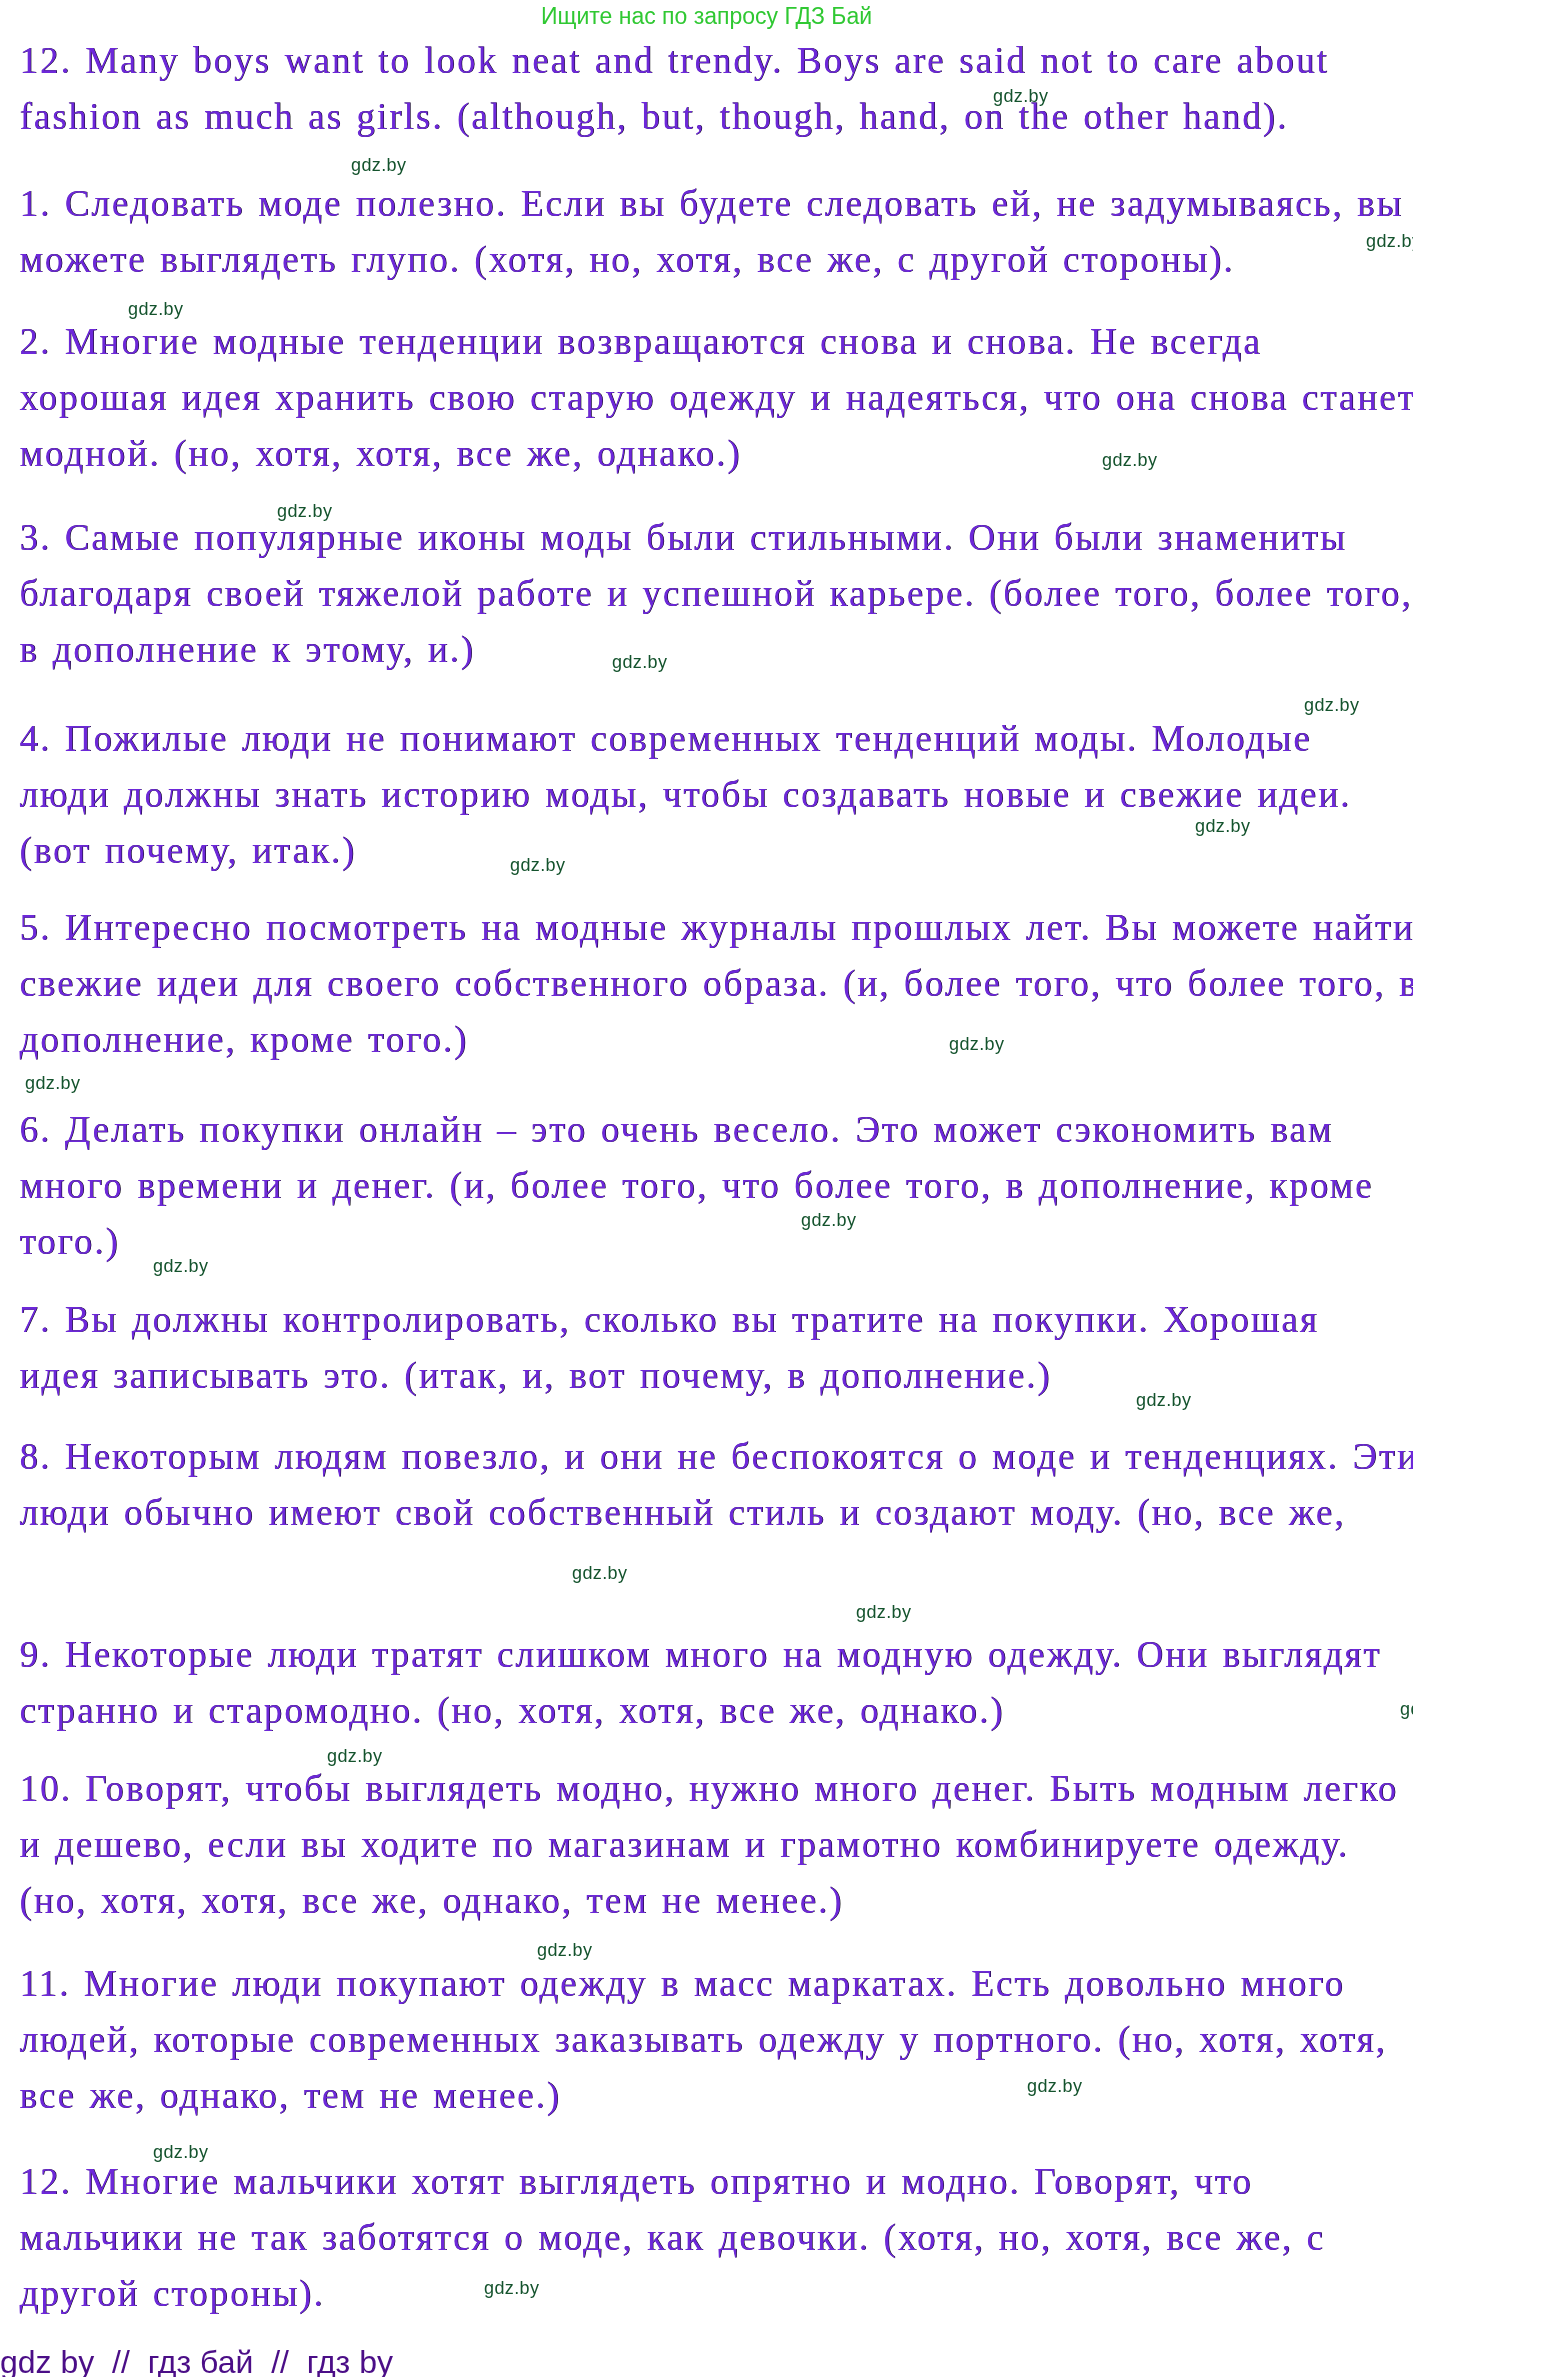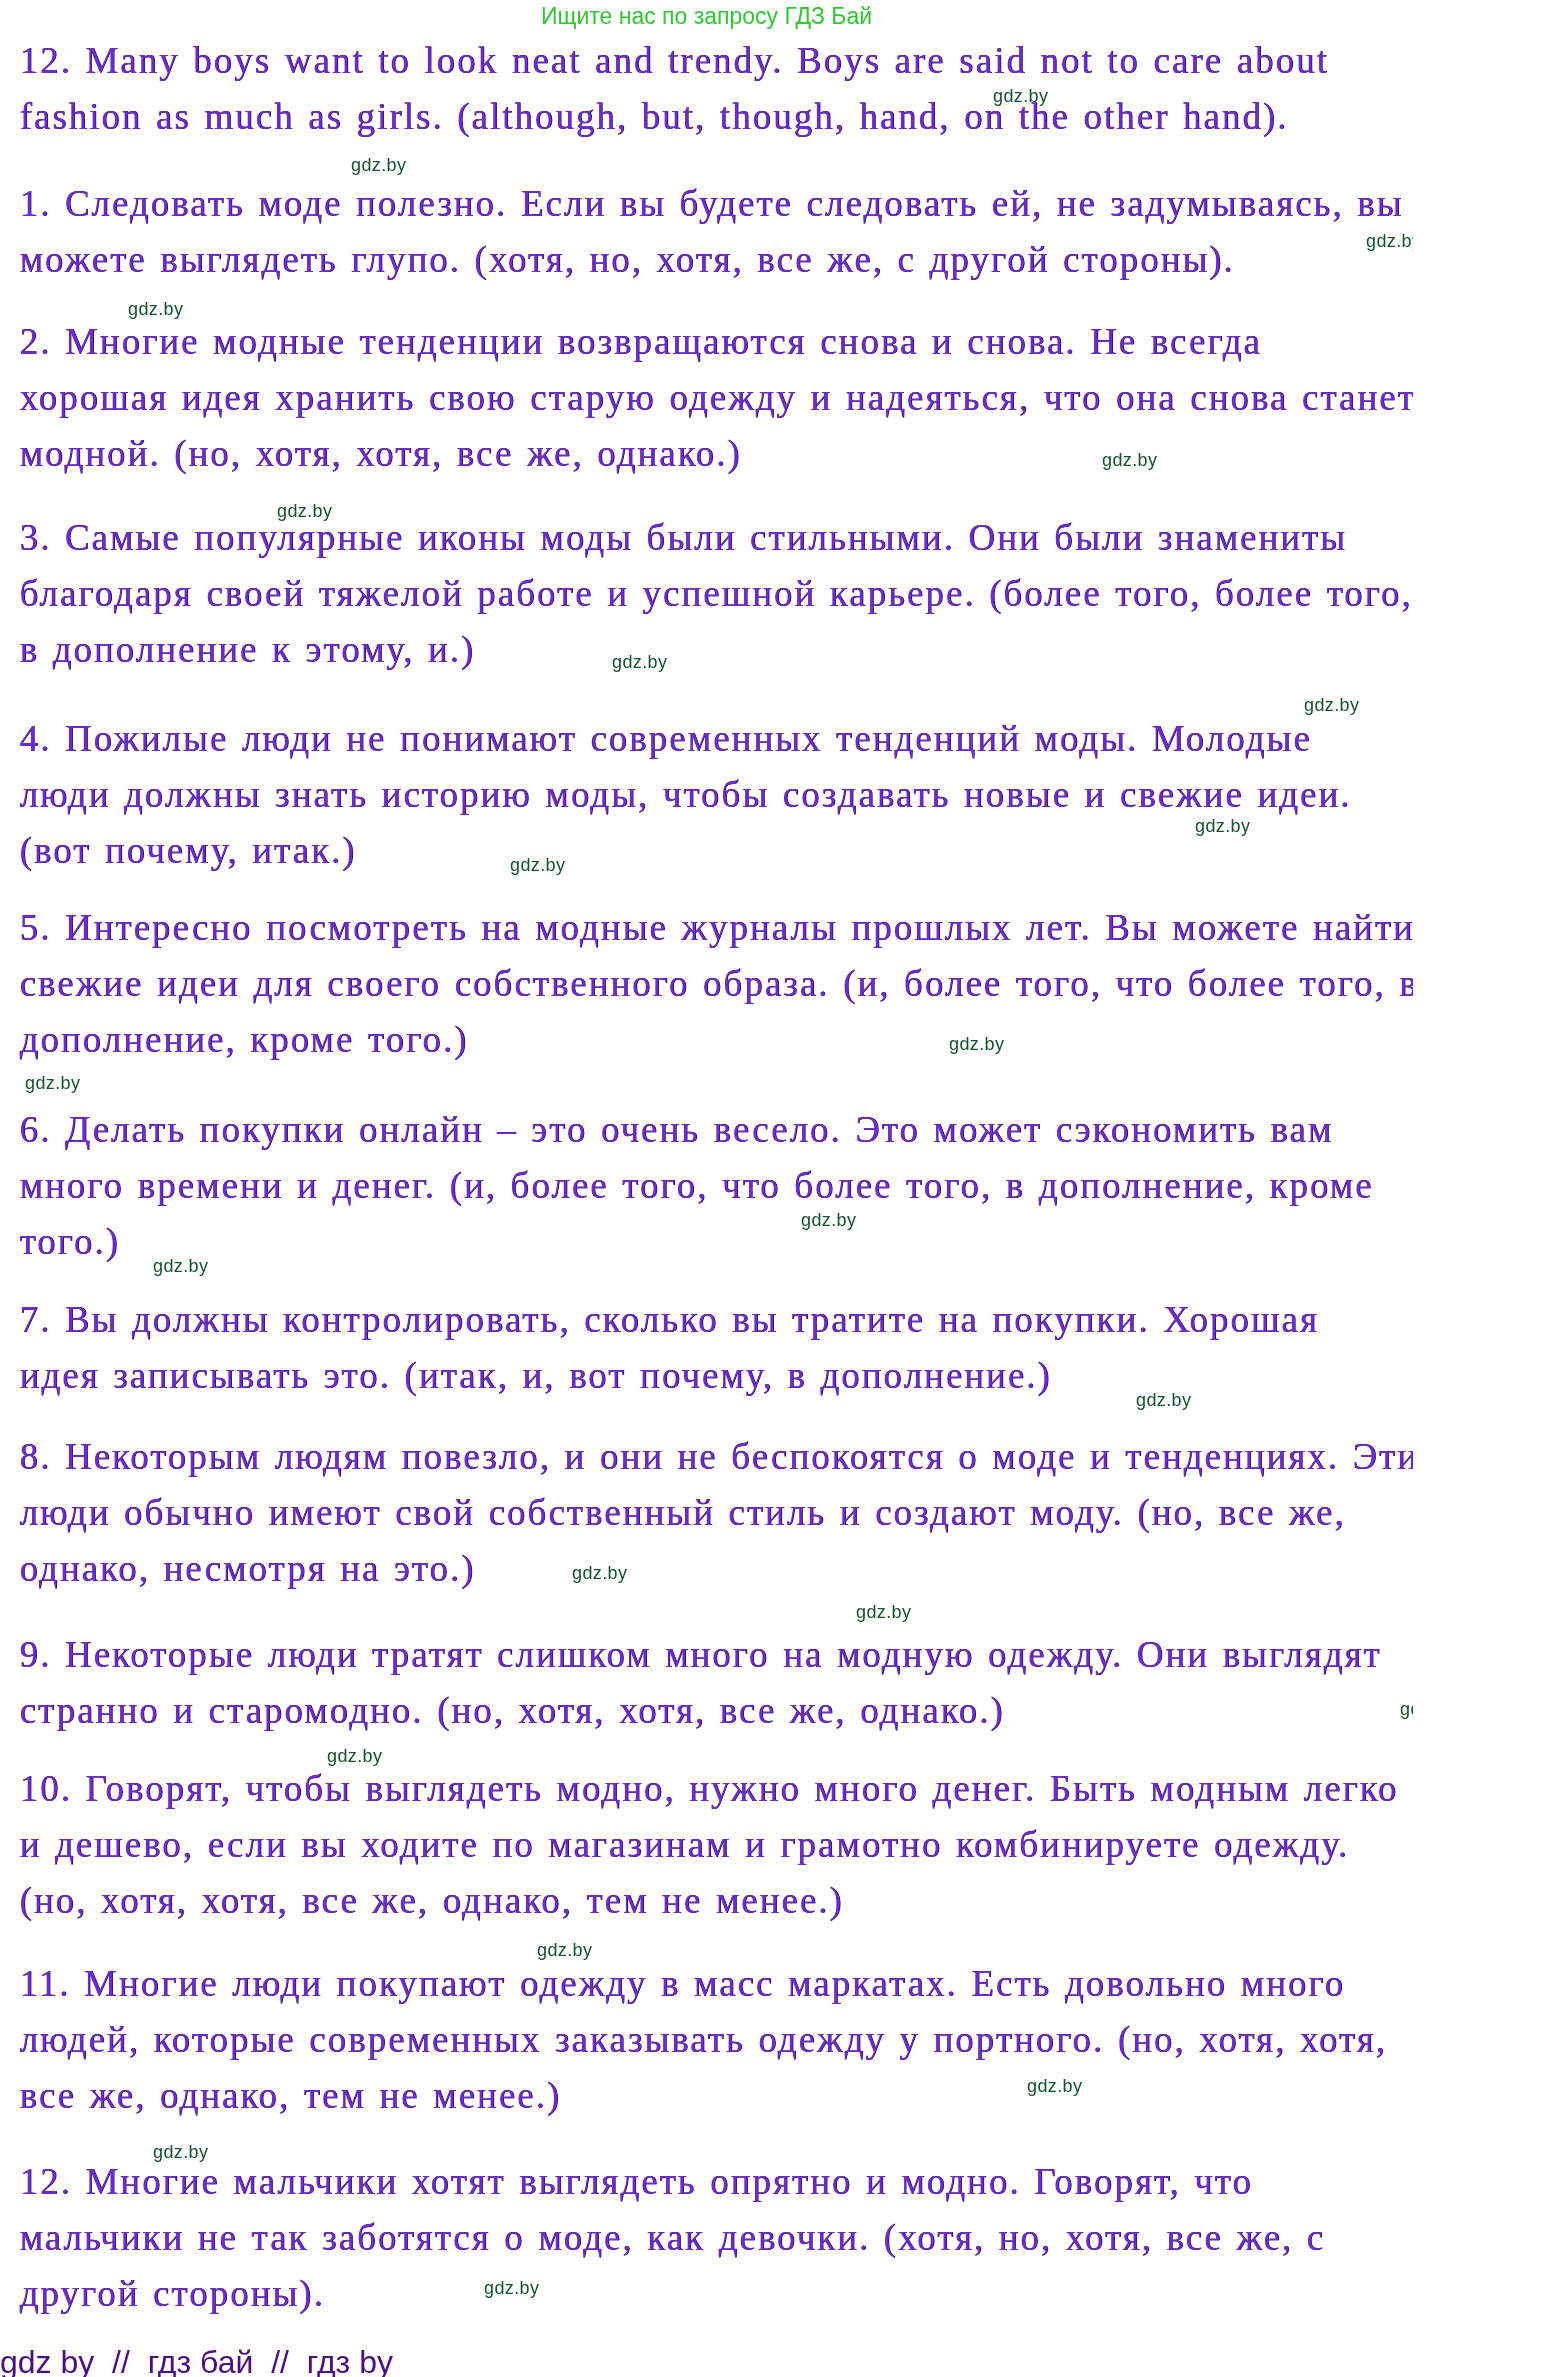--- a/index.html
+++ b/index.html
@@ -103,21 +103,20 @@
   </div>
 
   <div class="para" style="top:1292px">
     <div class="line">7. Вы должны контролировать, сколько вы тратите на покупки. Хорошая</div>
     <div class="line">идея записывать это. (итак, и, вот почему, в дополнение.)</div>
   </div>
 
   <div class="para" style="top:1429px">
     <div class="line">8. Некоторым людям повезло, и они не беспокоятся о моде и тенденциях. Эти</div>
     <div class="line">люди обычно имеют свой собственный стиль и создают моду. (но, все же,</div>
-    <div class="line">однако, несмотря на это.)</div>
   </div>
 
   <div class="para" style="top:1627px">
     <div class="line">9. Некоторые люди тратят слишком много на модную одежду. Они выглядят</div>
     <div class="line">странно и старомодно. (но, хотя, хотя, все же, однако.)</div>
   </div>
 
   <div class="para" style="top:1761px">
     <div class="line">10. Говорят, чтобы выглядеть модно, нужно много денег. Быть модным легко</div>
     <div class="line">и дешево, если вы ходите по магазинам и грамотно комбинируете одежду.</div>

